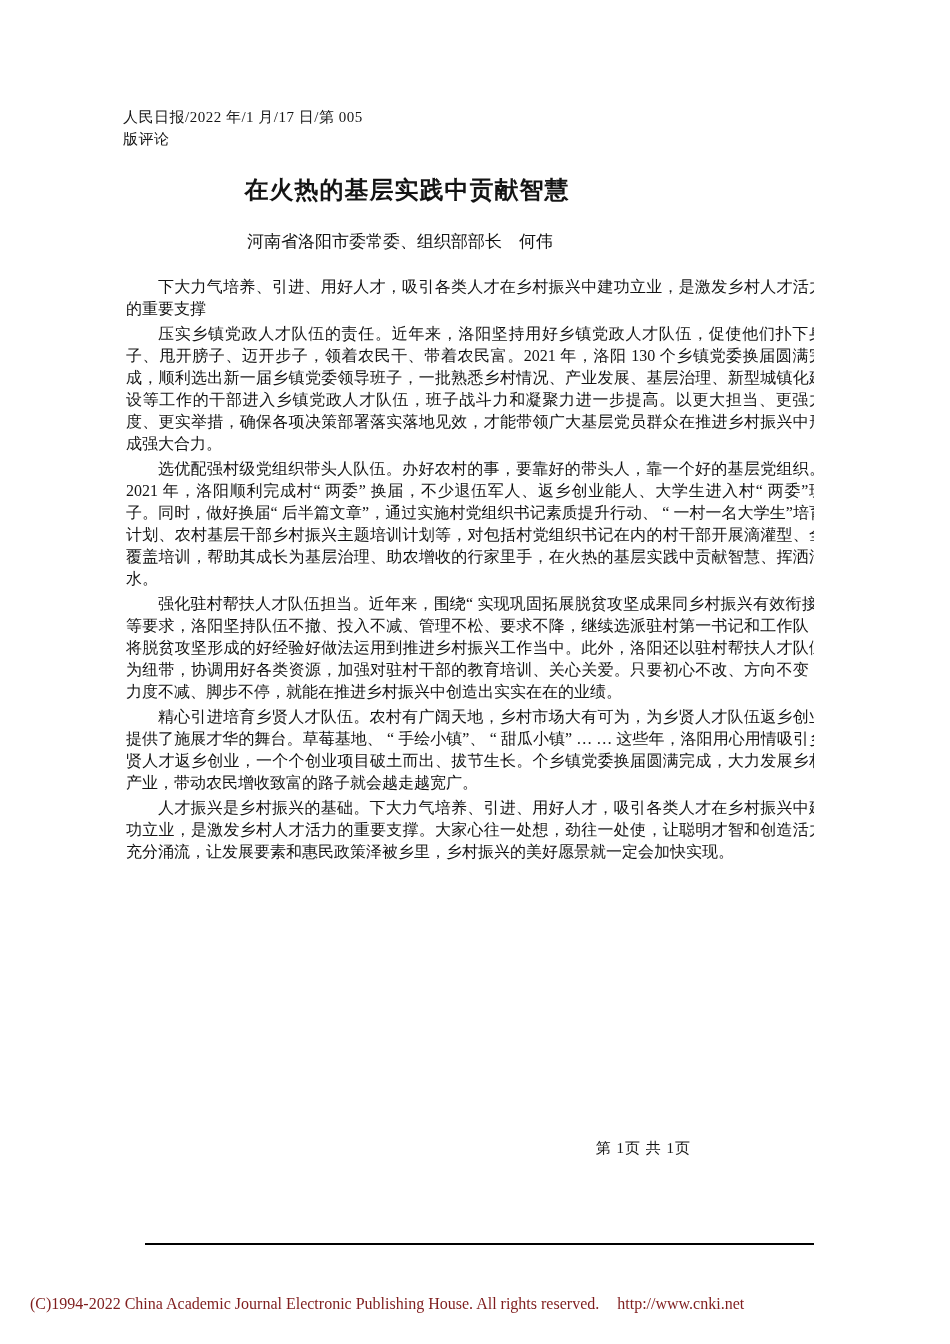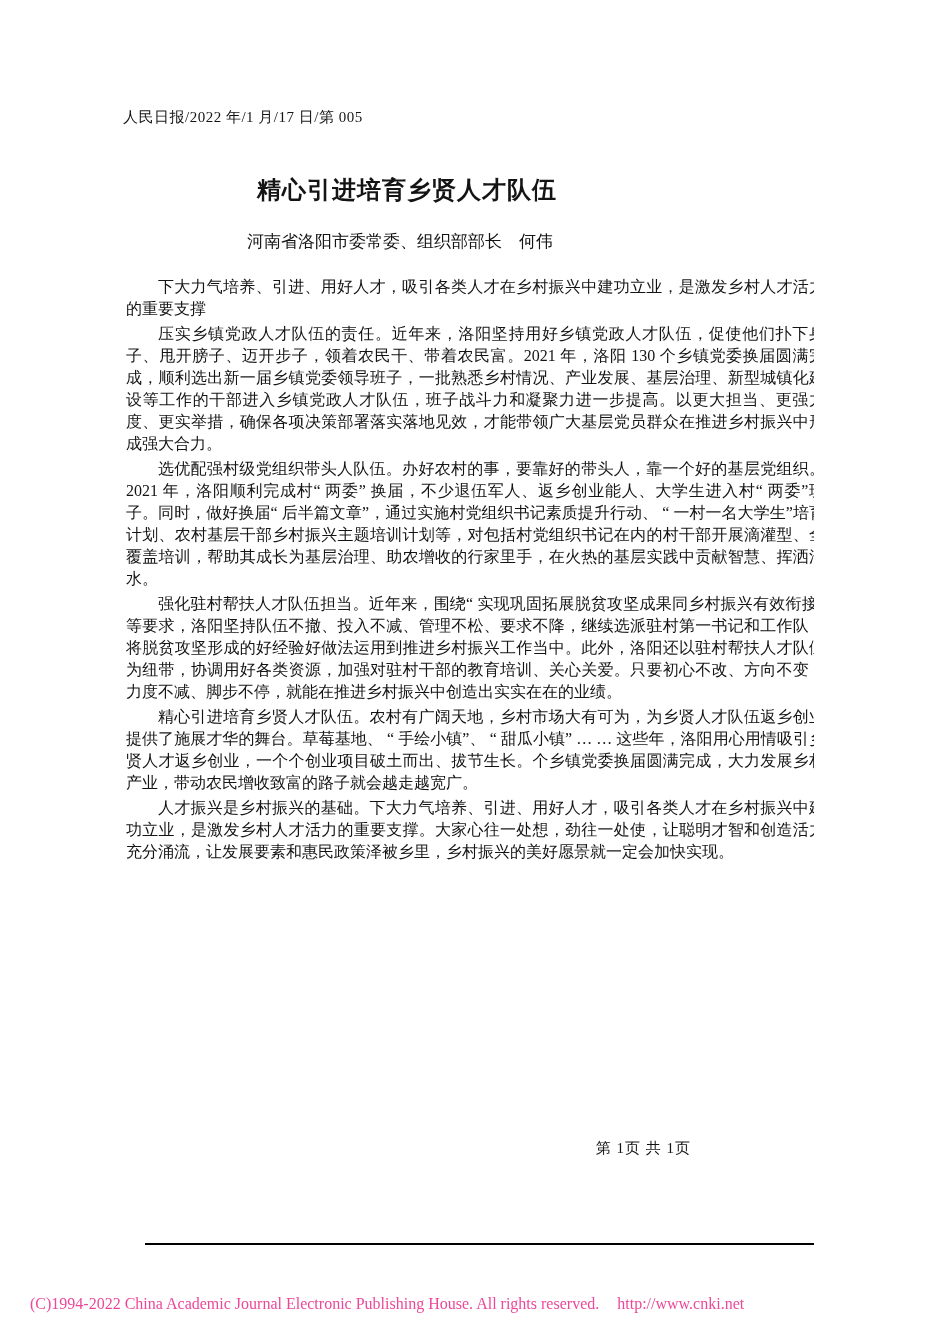--- a/index.html
+++ b/index.html
@@ -74,37 +74,38 @@
     width: 678px;
     height: 2px;
     background: #000000;
   }
   .copyright-bar {
     position: absolute;
     left: 30px;
     top: 1295px;
     width: 900px;
     font-size: 16px;
-    color: #ec4899;
+    color: #7f1d1d;
     white-space: nowrap;
   }
   .copyright-bar .url {
     margin-left: 18px;
   }
 </style>
 </head>
 <body>
 
 <div class="page">
 
   <div class="source-header">
     <div>人民日报/2022 年/1 月/17 日/第 005</div>
+    <div>版评论</div>
   </div>
 
-  <h1 class="article-title">精心引进培育乡贤人才队伍</h1>
+  <h1 class="article-title">在火热的基层实践中贡献智慧</h1>
 
   <div class="article-byline">河南省洛阳市委常委、组织部部长　何伟</div>
 
   <div class="article-body">
     <p>下大力气培养、引进、用好人才，吸引各类人才在乡村振兴中建功立业，是激发乡村人才活力的重要支撑</p>
     <p>压实乡镇党政人才队伍的责任。近年来，洛阳坚持用好乡镇党政人才队伍，促使他们扑下身子、甩开膀子、迈开步子，领着农民干、带着农民富。2021 年，洛阳 130 个乡镇党委换届圆满完成，顺利选出新一届乡镇党委领导班子，一批熟悉乡村情况、产业发展、基层治理、新型城镇化建设等工作的干部进入乡镇党政人才队伍，班子战斗力和凝聚力进一步提高。以更大担当、更强力度、更实举措，确保各项决策部署落实落地见效，才能带领广大基层党员群众在推进乡村振兴中形成强大合力。</p>
     <p>选优配强村级党组织带头人队伍。办好农村的事，要靠好的带头人，靠一个好的基层党组织。2021 年，洛阳顺利完成村“ 两委” 换届，不少退伍军人、返乡创业能人、大学生进入村“ 两委”班子。同时，做好换届“ 后半篇文章”，通过实施村党组织书记素质提升行动、 “ 一村一名大学生”培育计划、农村基层干部乡村振兴主题培训计划等，对包括村党组织书记在内的村干部开展滴灌型、全覆盖培训，帮助其成长为基层治理、助农增收的行家里手，在火热的基层实践中贡献智慧、挥洒汗水。</p>
     <p>强化驻村帮扶人才队伍担当。近年来，围绕“ 实现巩固拓展脱贫攻坚成果同乡村振兴有效衔接” 等要求，洛阳坚持队伍不撤、投入不减、管理不松、要求不降，继续选派驻村第一书记和工作队，将脱贫攻坚形成的好经验好做法运用到推进乡村振兴工作当中。此外，洛阳还以驻村帮扶人才队伍为纽带，协调用好各类资源，加强对驻村干部的教育培训、关心关爱。只要初心不改、方向不变，力度不减、脚步不停，就能在推进乡村振兴中创造出实实在在的业绩。</p>
     <p>精心引进培育乡贤人才队伍。农村有广阔天地，乡村市场大有可为，为乡贤人才队伍返乡创业提供了施展才华的舞台。草莓基地、 “ 手绘小镇”、 “ 甜瓜小镇” … … 这些年，洛阳用心用情吸引乡贤人才返乡创业，一个个创业项目破土而出、拔节生长。个乡镇党委换届圆满完成，大力发展乡村产业，带动农民增收致富的路子就会越走越宽广。</p>
     <p>人才振兴是乡村振兴的基础。下大力气培养、引进、用好人才，吸引各类人才在乡村振兴中建功立业，是激发乡村人才活力的重要支撑。大家心往一处想，劲往一处使，让聪明才智和创造活力充分涌流，让发展要素和惠民政策泽被乡里，乡村振兴的美好愿景就一定会加快实现。</p>

